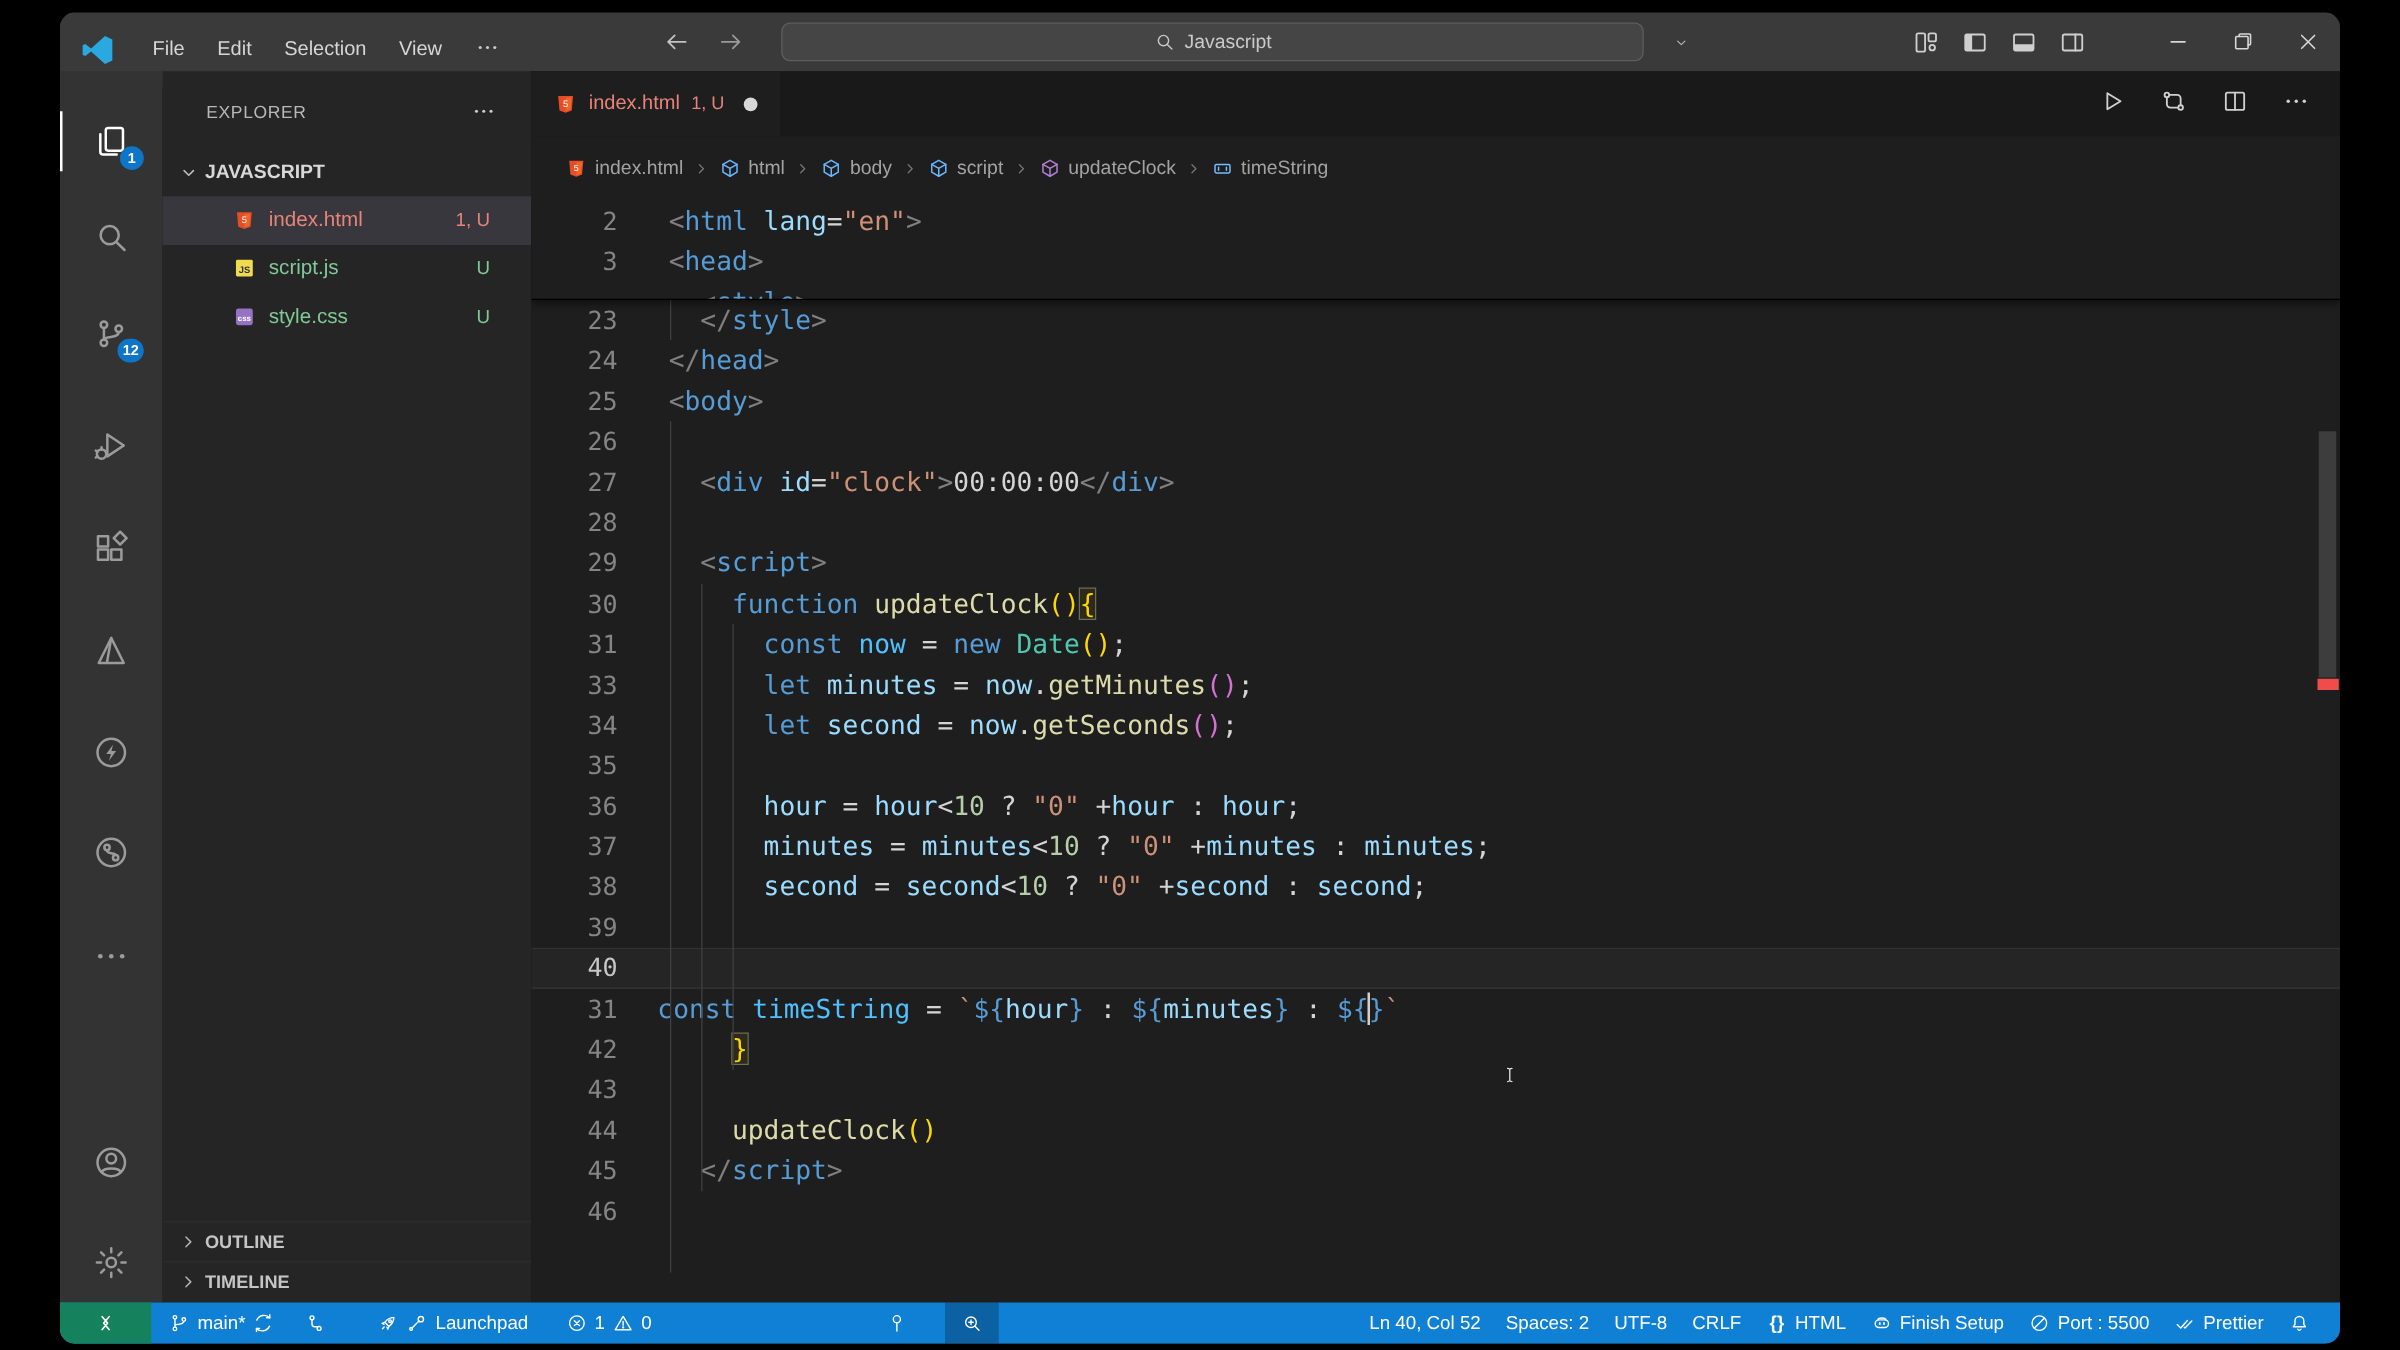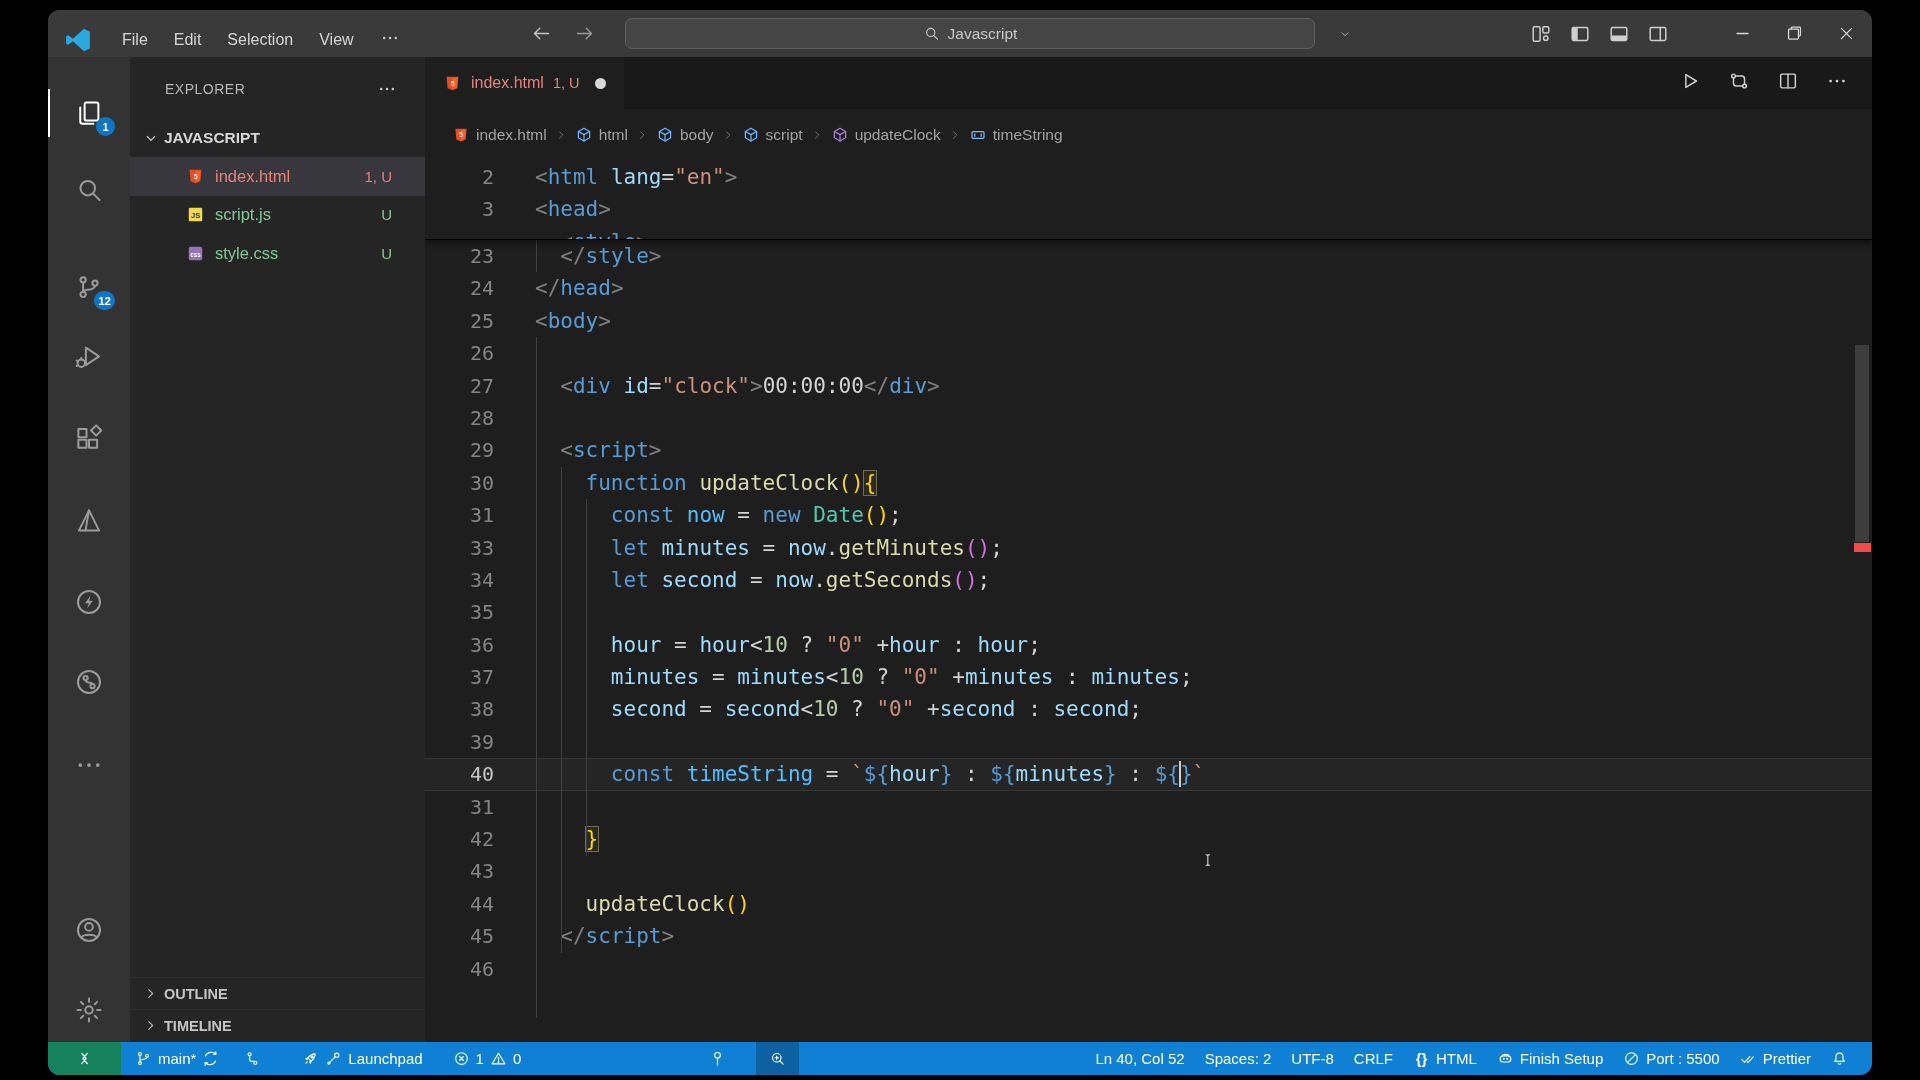--- a/index.html
+++ b/index.html
@@ -76,21 +76,21 @@
     padding-left:27px;color:#a3a3a3;font-size:15.5px;}
   .crumb{display:flex;align-items:center;gap:6px;}
   .crumb .icon{width:18px;height:18px;}
   .crumb-sep{width:14px;height:14px;color:#7a7a7a;}
   .c-el{color:#6cb6ff;} .c-me{color:#b180d7;} .c-va{color:#75beff;}
 
   
   .content{position:absolute;top:104px;left:0;right:0;bottom:0;overflow:hidden;
     font-family:"DejaVu Sans Mono",monospace;font-size:21px;line-height:32.4px;color:#d4d4d4;}
   .row{display:flex;height:32.4px;white-space:pre;position:relative;}
-  .row.current{background:rgba(255,255,255,.03);box-shadow:inset 0 1px 0 rgba(255,255,255,.08),inset 0 -1px 0 rgba(255,255,255,.08);}
+  .row.current{background:rgba(255,255,255,.03);box-shadow:inset 0 1px 0 rgba(255,255,255,.08),inset 0 -1px 0 rgba(255,255,255,.08);flex-direction:column;}
   .gutter{width:85px;flex:none;text-align:right;padding-right:16px;color:#858585;font-size:20px;}
   .row.current .gutter{color:#c6c6c6;}
   .code{padding-left:25px;flex:none;}
   .sticky{position:absolute;top:0;left:0;right:0;z-index:4;background:#1e1e1e;
     border-bottom:1px solid #000;box-shadow:0 3px 6px rgba(0,0,0,.45);}
   .partial{height:13px;overflow:hidden;}
   .lines{position:absolute;top:79px;left:0;right:0;}
   .guide{position:absolute;width:1px;background:#404040;}
   .tk-pln{color:#d4d4d4;} .tk-pun{color:#808080;} .tk-kw{color:#569cd6;} .tk-fn{color:#dcdcaa;}
   .tk-var{color:#9cdcfe;} .tk-cvar{color:#4fc1ff;} .tk-cls{color:#4ec9b0;} .tk-str{color:#ce9178;}
@@ -238,21 +238,21 @@
           <span class="act-badge">1</span>
         </div>
         <div class="act-item" style="top: 107px;">
           <span class="icon">
             <svg viewBox="0 0 24 24" fill="none" stroke="currentColor" stroke-width="1.6" stroke-linecap="round" stroke-linejoin="round">
               <circle cx="11" cy="10.5" r="5.8"></circle>
               <path d="M15.3 14.9L20.5 20"></path>
             </svg>
           </span>
         </div>
-        <div class="act-item" style="top: 204px;">
+        <div class="act-item" style="top: 184px;">
           <span class="icon">
             <svg viewBox="0 0 24 24" fill="none" stroke="currentColor" stroke-width="1.6" stroke-linecap="round" stroke-linejoin="round">
               <circle cx="7.3" cy="6.2" r="2.1"></circle>
               <circle cx="7.3" cy="17.8" r="2.1"></circle>
               <circle cx="16.8" cy="8.8" r="2.1"></circle>
               <path d="M7.3 8.3v7.4M16.8 10.9c0 4.3-9.5 2.6-9.5 4.9"></path>
             </svg>
           </span>
           <span class="act-badge">12</span>
         </div>

